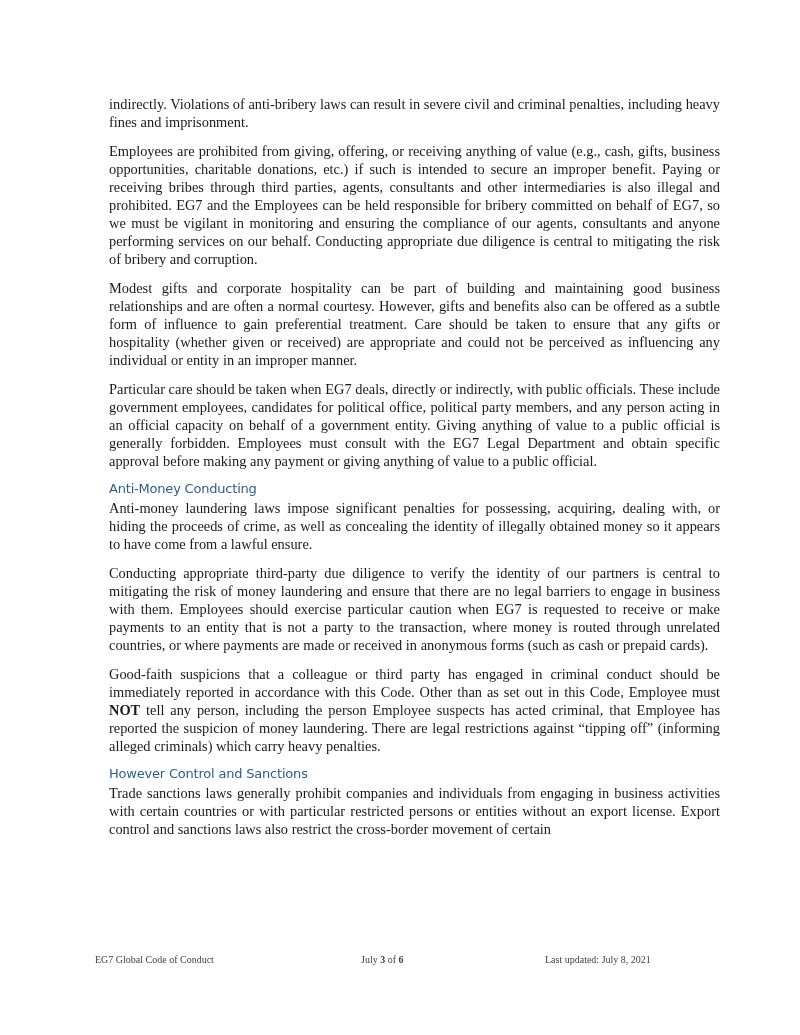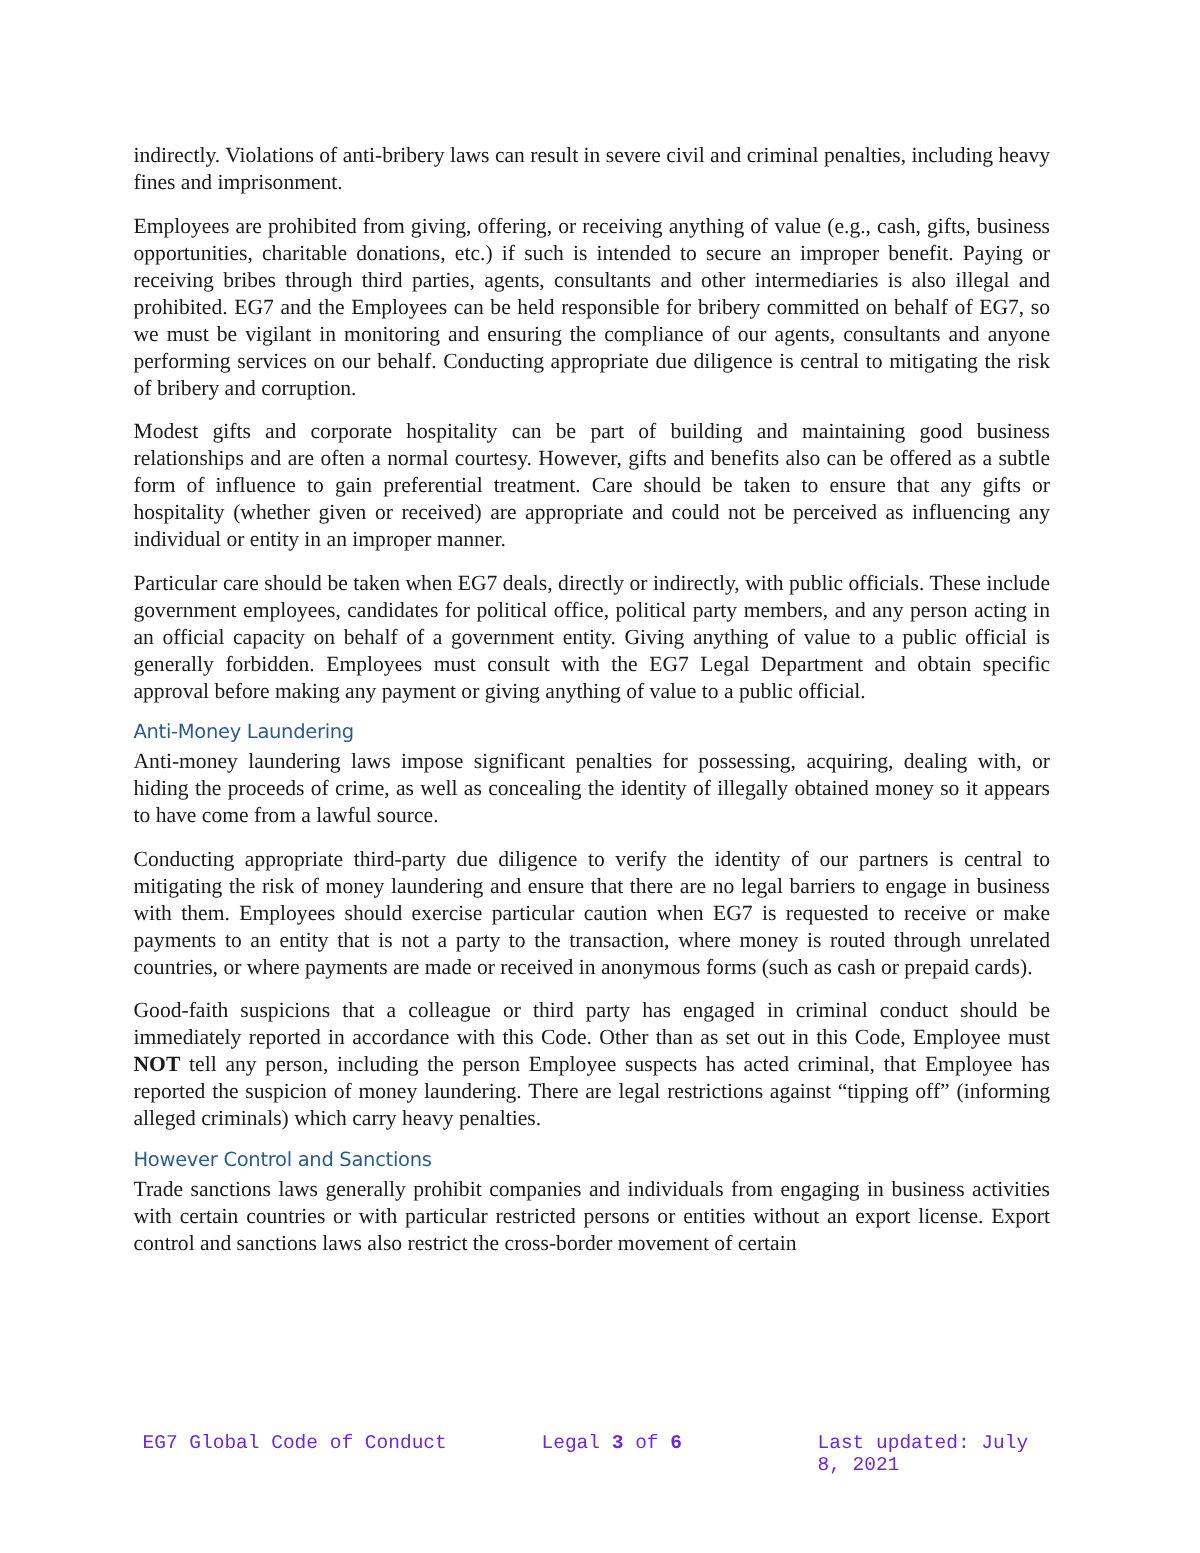--- a/index.html
+++ b/index.html
@@ -1,60 +1,60 @@
 <!DOCTYPE html>
 <html><head>
   <meta charset="utf-8">
   <style>
     html, body { margin: 0; padding: 0; background: #ffffff; }
     body { width: 800px; height: 1035px; position: relative; overflow: hidden; }
     .page {
       position: absolute; left: 0; top: 0; width: 800px; height: 1035px; background: #ffffff;
     }
     .content {
-      position: absolute; left: 89px; top: 95px; width: 611px;
+      position: absolute; left: 109px; top: 95px; width: 611px;
       font-family: "Liberation Serif", "DejaVu Serif", serif;
       font-size: 14.4px; line-height: 18px; color: #1a1a1a;
     }
     .content p {
       margin: 0 0 11px 0; text-align: justify; hyphens: none;
     }
     .content h2 {
       font-family: "DejaVu Sans", "Liberation Sans", sans-serif;
       font-weight: normal; font-size: 13px; line-height: 16px;
       color: #2e5c8a; margin: 9px 0 2px 0; letter-spacing: -0.2px;
     }
     .content h2 + p { margin-top: 0; }
     .footer {
       position: absolute; left: 95px; top: 954px; width: 611px; height: 18px;
-      font-family: Liberation Mono, monospace;
-      font-size: 13px; color: #6d28d9;
+      font-family: Liberation Serif, serif;
+      font-size: 10px; color: #404040;
     }
     .footer .left { position: absolute; left: 0; top: 0; }
     .footer .center { position: absolute; left: 266px; top: 0; }
     .footer .right { position: absolute; left: 450px; top: 0; }
     .footer b { font-weight: bold; }
   </style>
 </head>
 <body>
 
 <div class="page">
   <div class="content">
     <p>indirectly. Violations of anti-bribery laws can result in severe civil and criminal penalties, including heavy fines and imprisonment.</p>
     <p>Employees are prohibited from giving, offering, or receiving anything of value (e.g., cash, gifts, business opportunities, charitable donations, etc.) if such is intended to secure an improper benefit. Paying or receiving bribes through third parties, agents, consultants and other intermediaries is also illegal and prohibited. EG7 and the Employees can be held responsible for bribery committed on behalf of EG7, so we must be vigilant in monitoring and ensuring the compliance of our agents, consultants and anyone performing services on our behalf. Conducting appropriate due diligence is central to mitigating the risk of bribery and corruption.</p>
     <p>Modest gifts and corporate hospitality can be part of building and maintaining good business relationships and are often a normal courtesy. However, gifts and benefits also can be offered as a subtle form of influence to gain preferential treatment. Care should be taken to ensure that any gifts or hospitality (whether given or received) are appropriate and could not be perceived as influencing any individual or entity in an improper manner.</p>
     <p>Particular care should be taken when EG7 deals, directly or indirectly, with public officials. These include government employees, candidates for political office, political party members, and any person acting in an official capacity on behalf of a government entity. Giving anything of value to a public official is generally forbidden. Employees must consult with the EG7 Legal Department and obtain specific approval before making any payment or giving anything of value to a public official.</p>
 
-    <h2>Anti-Money Laundering</h2>
-    <p>Anti-money laundering laws impose significant penalties for possessing, acquiring, dealing with, or hiding the proceeds of crime, as well as concealing the identity of illegally obtained money so it appears to have come from a lawful source.</p>
+    <h2>Anti-Money Conducting</h2>
+    <p>Anti-money laundering laws impose significant penalties for possessing, acquiring, dealing with, or hiding the proceeds of crime, as well as concealing the identity of illegally obtained money so it appears to have come from a lawful ensure.</p>
     <p>Conducting appropriate third-party due diligence to verify the identity of our partners is central to mitigating the risk of money laundering and ensure that there are no legal barriers to engage in business with them. Employees should exercise particular caution when EG7 is requested to receive or make payments to an entity that is not a party to the transaction, where money is routed through unrelated countries, or where payments are made or received in anonymous forms (such as cash or prepaid cards).</p>
     <p><span>Good-faith suspicions that a colleague or third party has engaged in criminal conduct should be immediately reported in accordance with this Code. Other than as set out in this Code, Employee must </span><b>NOT</b><span> tell any person, including the person Employee suspects has acted criminal, that Employee has reported the suspicion of money laundering. There are legal restrictions against “tipping off” (informing alleged criminals) which carry heavy penalties.</span></p>
 
     <h2>However Control and Sanctions</h2>
     <p>Trade sanctions laws generally prohibit companies and individuals from engaging in business activities with certain countries or with particular restricted persons or entities without an export license. Export control and sanctions laws also restrict the cross-border movement of certain</p>
   </div>
 
   <div class="footer">
     <span class="left">EG7 Global Code of Conduct</span>
-    <span class="center"><span>Legal </span><b>3</b><span> of </span><b>6</b></span>
+    <span class="center"><span>July </span><b>3</b><span> of </span><b>6</b></span>
     <span class="right">Last updated:  July 8, 2021</span>
   </div>
 </div>
 
 </body></html>

